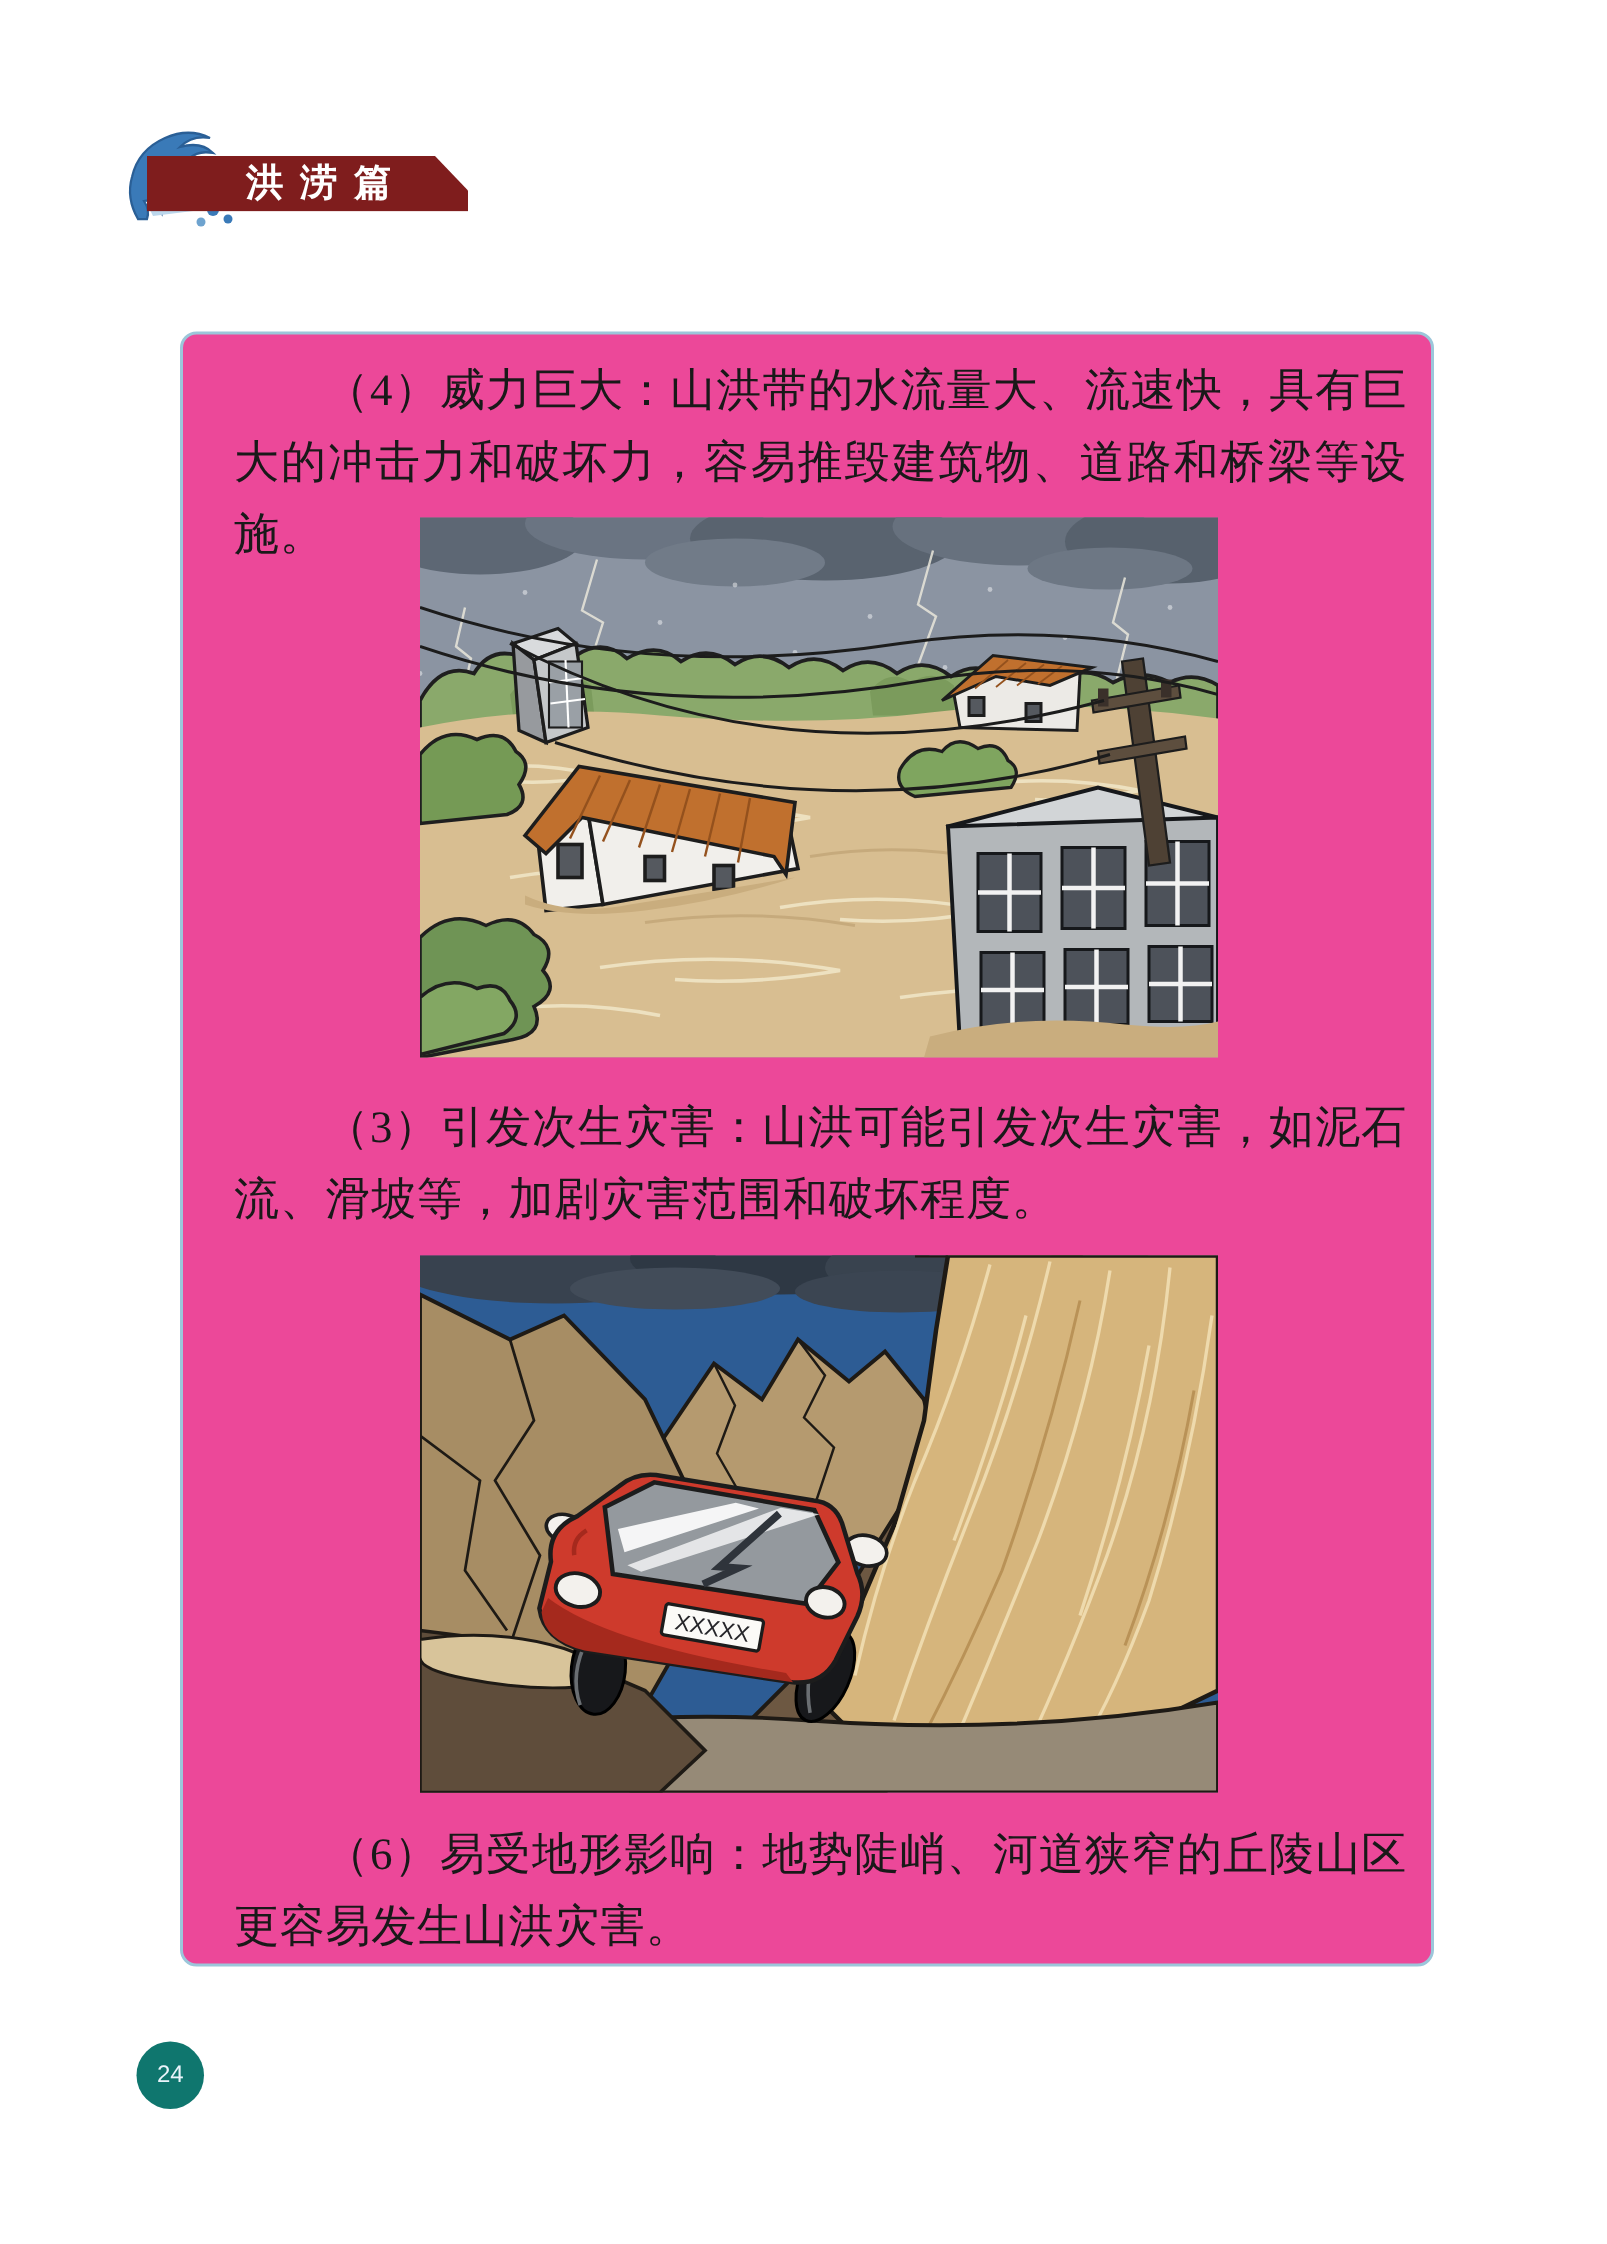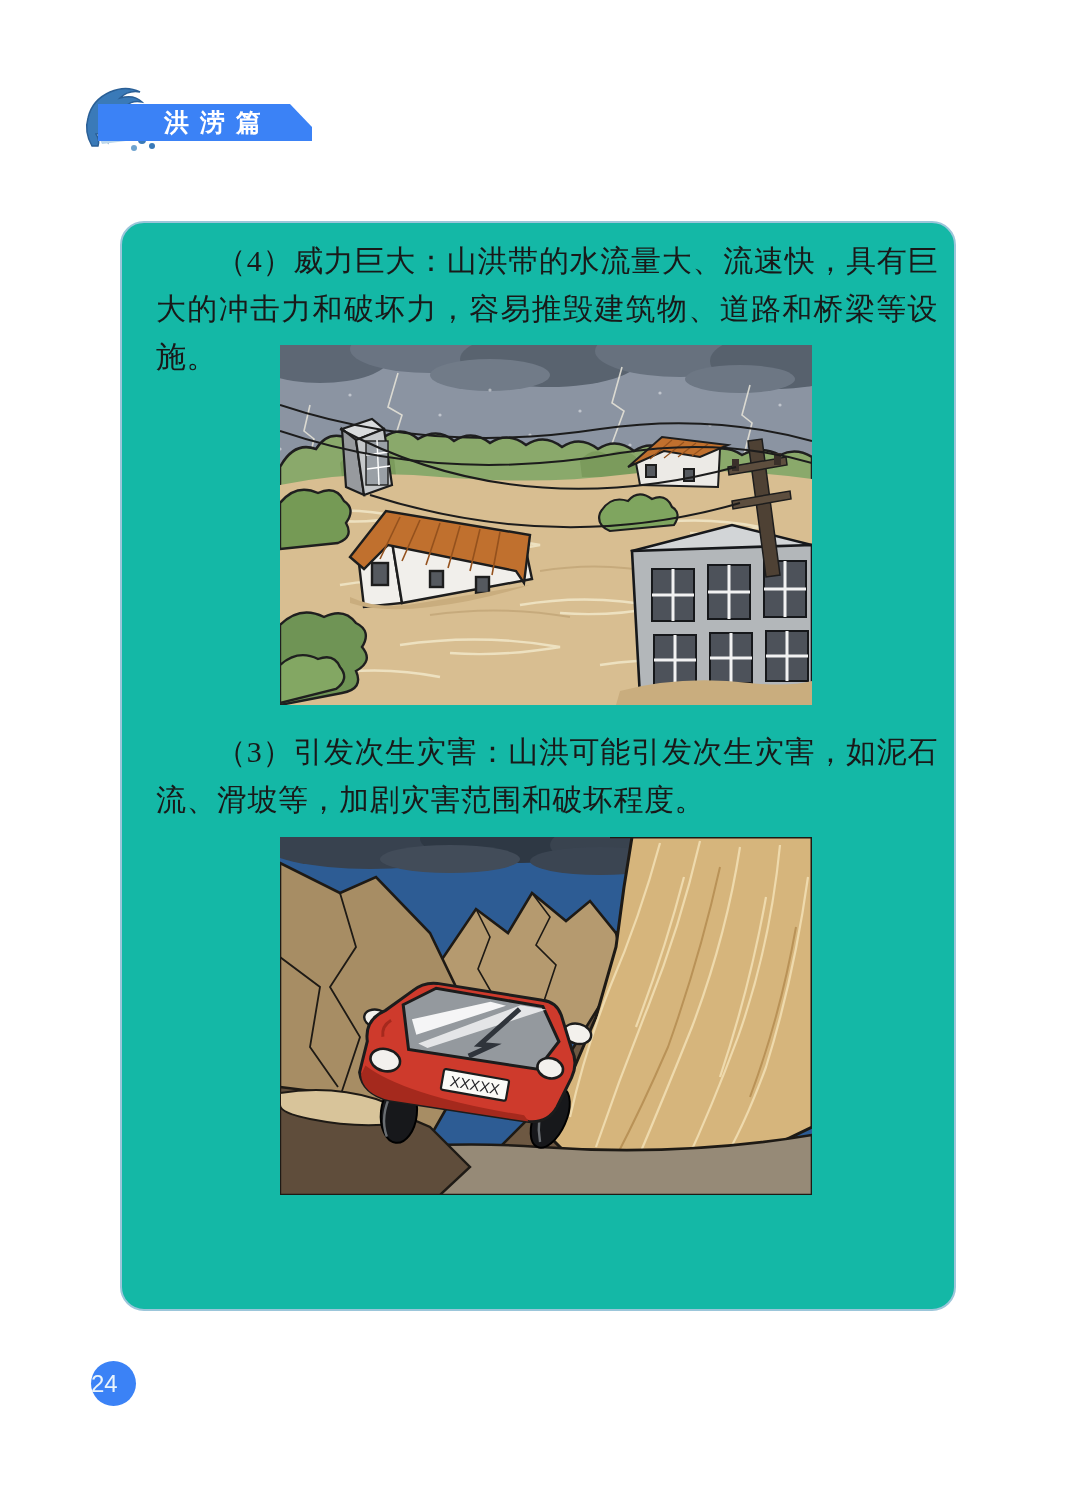--- a/index.html
+++ b/index.html
@@ -4,49 +4,49 @@
 <style>
   * { margin:0; padding:0; box-sizing:border-box; }
   html,body { background:#ffffff; }
   body {
     width:1071px; height:1496px; position:relative; overflow:hidden;
     font-family:"Liberation Serif","DejaVu Serif",serif;
   }
   
   .chapter-badge {
     position:absolute; left:98px; top:104px; width:214px; height:37px;
-    background:#3b82f6; color:#ffffff;
+    background:#7f1d1d; color:#ffffff;
     clip-path:polygon(0 0, calc(100% - 22px) 0, 100% 62%, 100% 100%, 0 100%);
     display:flex; align-items:center; padding-left:66px;
     font-family:"Liberation Sans","DejaVu Sans",sans-serif;
     font-weight:bold; font-size:25px; letter-spacing:11px; line-height:1;
   }
   .wave-wrap { position:absolute; left:82px; top:84px; width:92px; height:72px; }
   
   .content-box {
     position:absolute; left:120px; top:221px; width:836px; height:1090px;
-    border:2px solid #9cc6da; border-radius:24px; background:#14b8a6;
+    border:2px solid #9cc6da; border-radius:11px; background:#ec4899;
   }
   .para {
     position:absolute; left:34px; width:782px;
     font-size:30px; line-height:48px; color:#191919;
     text-indent:2em; text-align:justify; letter-spacing:0.5px;
   }
   .para-4 { top:14px; }
   .para-5 { top:505px; }
   .para-6 { top:990px; }
   .figure { position:absolute; left:158px; display:block; }
   .figure-1 { top:122px; }
   .figure-2 { top:614px; }
   
   .page-badge {
     position:absolute; left:91px; top:1361px; width:45px; height:45px;
-    border-radius:50%; background:#3b82f6; color:#eaf4fb;
-    display:flex; align-items:center; 
-    font-family:"Liberation Sans","DejaVu Sans",sans-serif; font-size:24px;
+    border-radius:50%; background:#0f766e; color:#eaf4fb;
+    display:flex; align-items:center; justify-content:center;
+    font-family:"Liberation Sans","DejaVu Sans",sans-serif; font-size:16px;
   }
 </style>
 </head>
 <body>
 
 <div class="wave-wrap">
   <svg width="92" height="72" viewBox="0 0 92 72">
     <path d="M10,62 Q2,48 6,34 Q10,16 28,8 Q44,1 58,8 Q46,6 38,14 Q52,10 60,18 Q50,16 44,22 Q56,22 60,32 Q64,44 56,52 Q62,44 58,36 Q54,28 44,28 Q52,34 50,42 Q48,34 40,32 Q46,40 42,48 Q40,38 32,36 Q38,44 34,52 Q30,42 22,42 Q28,50 26,58 Q22,48 14,50 Q18,56 16,62 Z" fill="#3a7ab8" stroke="#2a5f96" stroke-width="1.5"></path>
     <path d="M20,60 Q14,50 18,40 Q22,28 34,22 Q28,32 32,40 Q36,30 46,30 Q40,38 44,46 Q48,40 56,42 Q50,48 52,56 Z" fill="#bcd7ec"></path>
     <circle cx="60" cy="56" r="4" fill="#3a7ab8"></circle>
@@ -274,17 +274,18 @@
       <ellipse cx="32" cy="90" rx="15" ry="11" fill="#f3f1ed" stroke="#1c1c1c" stroke-width="2.6"></ellipse>
       <ellipse cx="194" cy="58" rx="13" ry="10" fill="#f3f1ed" stroke="#1c1c1c" stroke-width="2.6"></ellipse>
       <g transform="rotate(-4 124 92)">
         <rect x="92" y="82" width="66" height="21" rx="2" fill="#fbfaf7" stroke="#1c1c1c" stroke-width="2.2"></rect>
         <text x="125" y="98" text-anchor="middle" font-size="15" fill="#26262a" font-family="Liberation Sans, DejaVu Sans, sans-serif">XXXXX</text>
       </g>
       <path d="M24,68 Q20,58 28,50" stroke="#a5291d" stroke-width="3" fill="none"></path>
     </g>
   </svg>
 
+  <p class="para para-6">（6）易受地形影响：地势陡峭、河道狭窄的丘陵山区更容易发生山洪灾害。</p>
 </div>
 
 <div class="page-badge">
   <span>24</span>
 </div>
 
 </body></html>

